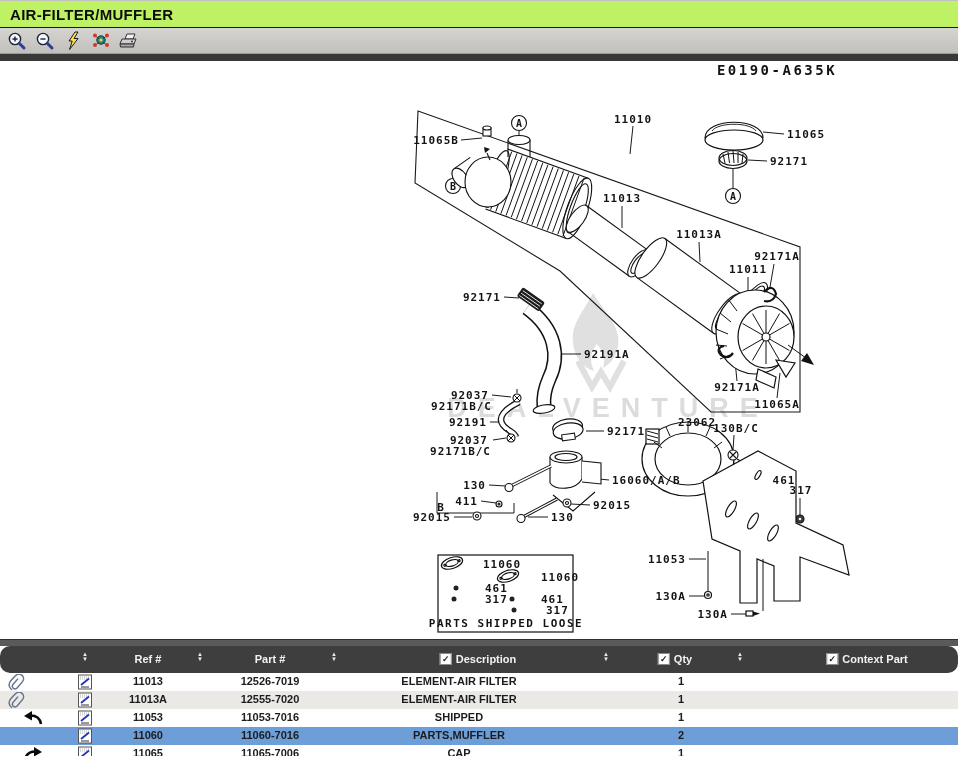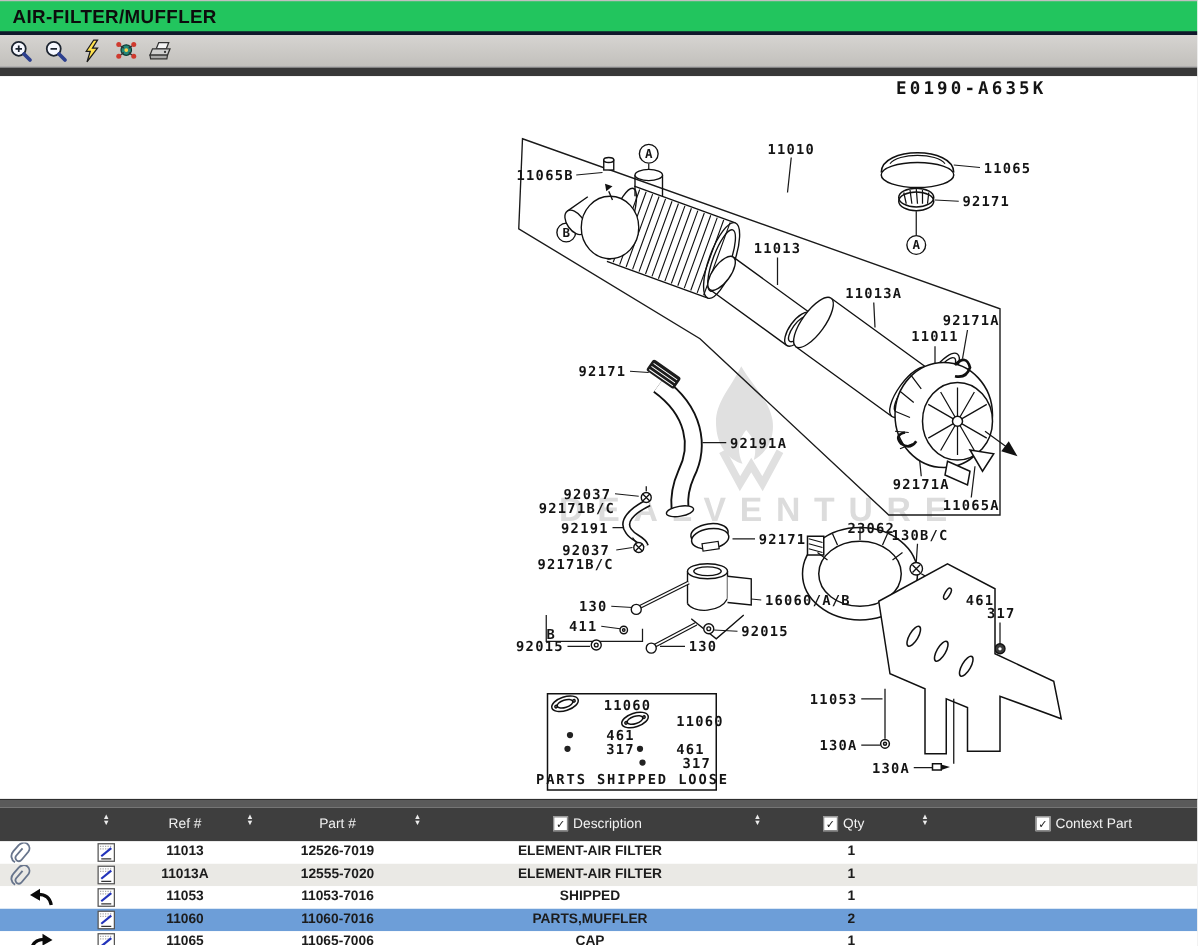--- a/index.html
+++ b/index.html
@@ -1,39 +1,39 @@
 <!DOCTYPE html>
 <html><head>
 <meta charset="utf-8">
 <style>
   html,body{margin:0;padding:0;background:#e8e8e8;}
   .app{width:958px;height:757px;overflow:hidden;position:relative;font-family:"Liberation Sans",sans-serif;background:#fff;}
-  .titlebar{height:28px;background:#22c55e;border-top:1px solid #c0c0c0;border-bottom:3px solid #0f172a;box-sizing:border-box;display:flex;align-items:center;}
+  .titlebar{height:28px;background:#bef264;border-top:1px solid #c0c0c0;border-bottom:1px solid #0f172a;box-sizing:border-box;display:flex;align-items:center;}
   .titlebar .title{font-size:15px;font-weight:bold;color:#0d0d0d;padding-left:10px;letter-spacing:.3px;}
   .toolbar{height:26px;background:linear-gradient(#d6d4d1,#c2c0bc);border-bottom:1px solid #9a9a9a;box-sizing:border-box;display:flex;align-items:center;padding-left:6px;gap:6px;}
   .tbtn{width:22px;height:22px;display:flex;align-items:center;justify-content:center;background:transparent;border:none;padding:0;cursor:pointer;}
   .darkbar1{height:7px;background:#383838;}
   .diagram{height:578px;background:#ffffff;position:relative;overflow:hidden;}
   .diagram svg{position:absolute;left:0;top:0;}
   .dlabel{font-family:"DejaVu Sans Mono",monospace;font-weight:bold;font-size:11px;letter-spacing:1px;fill:#141414;}
   .code{font-size:14px;letter-spacing:2.5px;}
   .circ{font-size:10px;letter-spacing:0;}
   .cap{font-size:11px;letter-spacing:1.5px;}
   .wm{font-family:"Liberation Sans",sans-serif;font-weight:bold;font-size:27px;letter-spacing:11px;fill:#dcdcdc;}
   .darkbar2{height:7px;background:#5a5a5a;border-top:1px solid #2e2e2e;box-sizing:border-box;}
-  .thead{height:27px;background:#3e3e3e;position:relative;color:#f2f2f2;font-size:11px;font-weight:normal;}
+  .thead{height:27px;background:#3e3e3e;position:relative;color:#f2f2f2;font-size:11px;font-weight:bold;border-radius:10px;}
   .hcell{position:absolute;top:7px;transform:translateX(-50%);white-space:nowrap;display:flex;align-items:center;gap:4px;}
   .sortico{position:absolute;top:6px;transform:translateX(-50%);display:flex;flex-direction:column;align-items:center;color:#ececec;font-size:6px;line-height:5px;cursor:pointer;}
   .cbx{width:10px;height:10px;background:#fff;border:1px solid #8a8a8a;display:inline-flex;align-items:center;justify-content:center;font-size:9px;color:#222;line-height:10px;}
   .tbody{height:83px;overflow:hidden;background:#fff;}
   .trow{height:18px;position:relative;font-size:11px;font-weight:bold;color:#1c1c1c;background:#fff;cursor:pointer;}
   .trow.alt{background:#eae9e5;}
   .trow.hl{background:#6d9ed8;}
   .tc{position:absolute;top:2px;transform:translateX(-50%);white-space:nowrap;}
-  .c-ref{left:148px}.c-part{left:270px}.c-desc{left:472px}.c-qty{left:681px}
+  .c-ref{left:148px}.c-part{left:270px}.c-desc{left:459px}.c-qty{left:681px}
   .attach{position:absolute;left:5px;top:1px;}
   .attach.arrow{left:22px;}
   .doccell{position:absolute;left:85px;top:1px;transform:translateX(-50%);}
 </style>
 </head>
 <body>
 
 <div class="app">
 
   <div class="titlebar">

